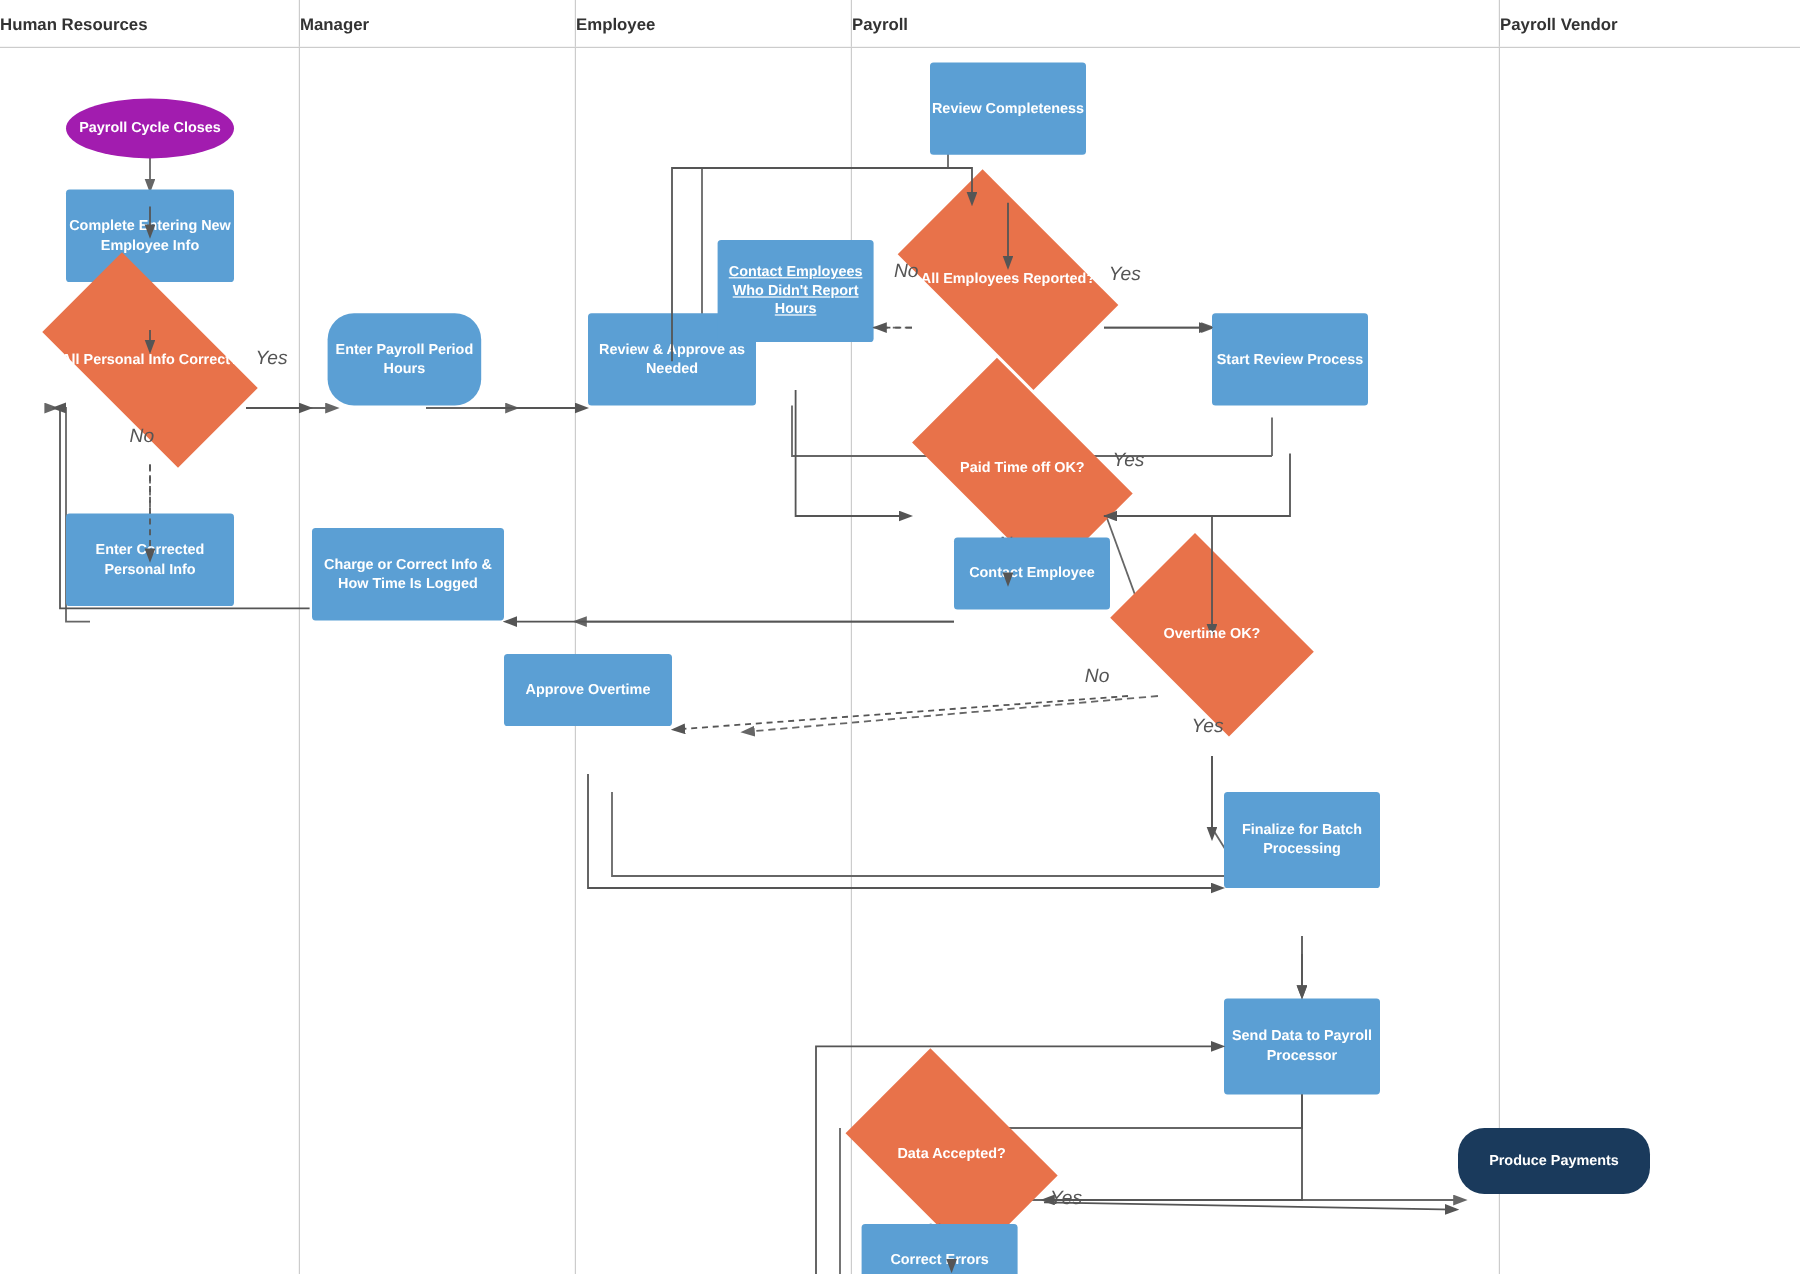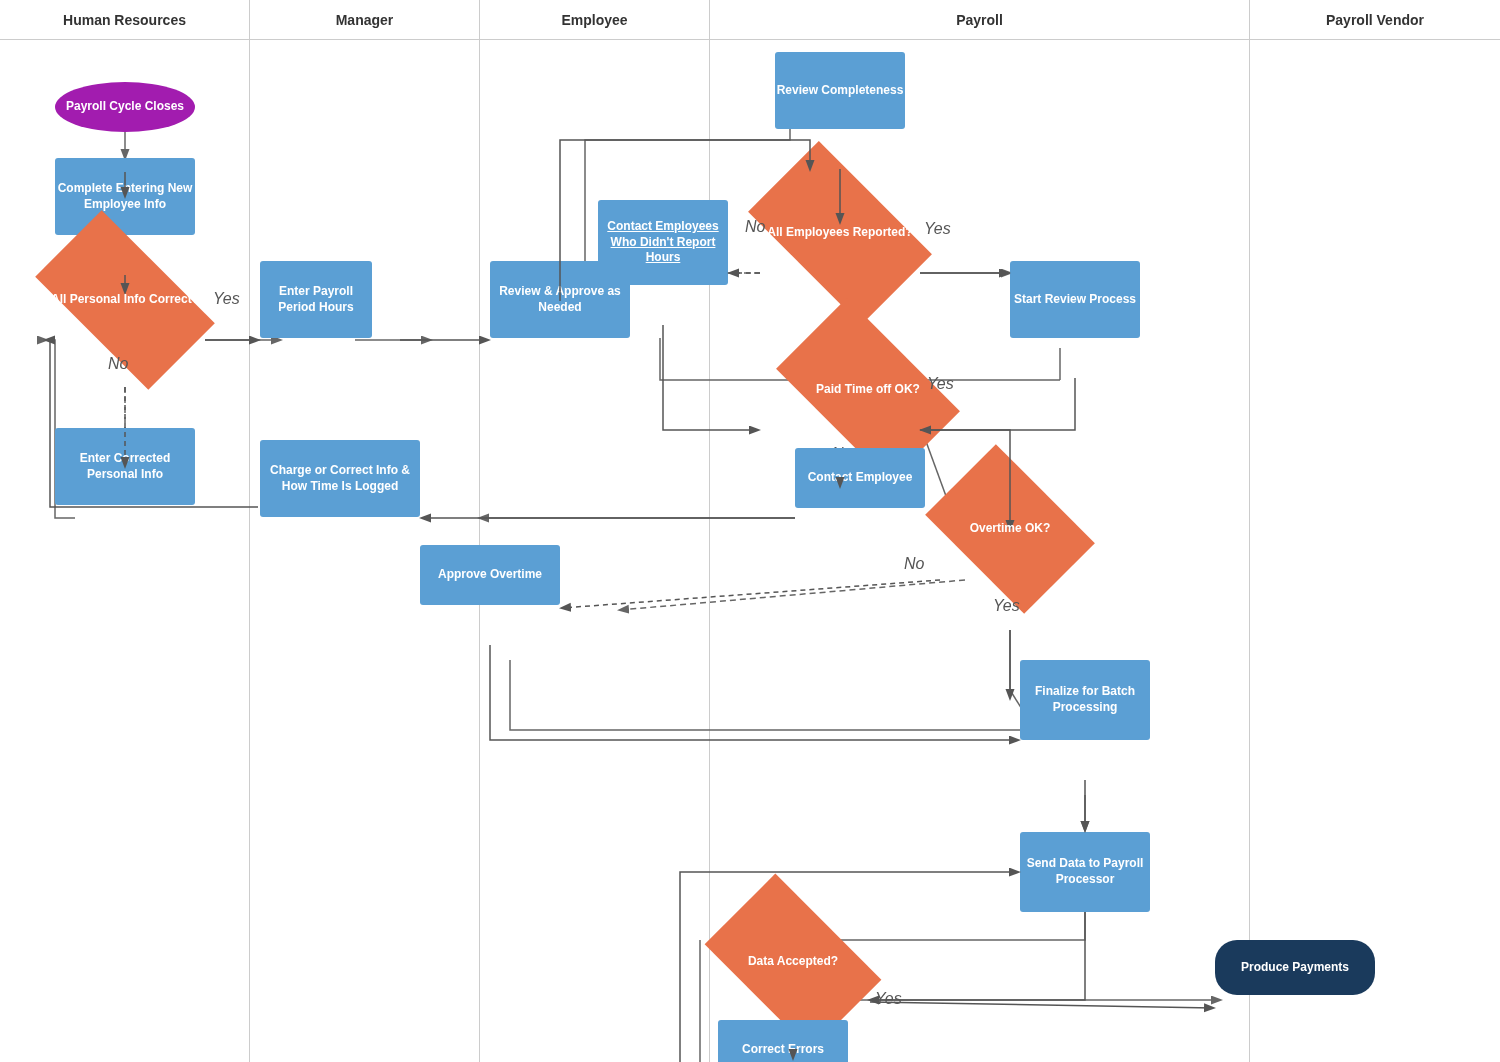--- a/index.html
+++ b/index.html
@@ -19,21 +19,20 @@
     }
     
     .lanes-header {
       display: flex;
       border-bottom: 1px solid #ccc;
       height: 40px;
     }
     .lane-header {
       display: flex;
       align-items: center;
-      justify-content: center;
       font-weight: bold;
       font-size: 14px;
       color: #333;
       border-right: 1px solid #ccc;
     }
     .lane-hr { width: 250px; }
     .lane-emp { width: 230px; }
     .lane-mgr { width: 230px; }
     .lane-pay { width: 540px; }
     .lane-pv { width: 250px; border-right: none; }
@@ -231,21 +230,21 @@
   </div>
 
   <div class="label-text" style="left:108px; top:355px;">
     <span>No</span>
   </div>
 
   <div class="shape rect-blue" style="left:55px; top:428px; width:140px; height:77px;">
     <span>Enter Corrected Personal Info</span>
   </div>
 
-  <div class="shape rect-blue" style="left:260px; top:261px; width:112px; height:77px;">
+  <div class="shape rect-blue" style="left:273px; top:261px; width:128px; height:77px;border-radius:22px;">
     <span>Enter Payroll Period Hours</span>
   </div>
 
   <div class="shape rect-blue" style="left:490px; top:261px; width:140px; height:77px;">
     <span>Review &amp; Approve as Needed</span>
   </div>
 
   <div class="shape rect-blue" style="left:260px; top:440px; width:160px; height:77px;justify-content:flex-end;">
     <span>Charge or Correct Info &amp; How Time Is Logged</span>
   </div>
@@ -272,21 +271,21 @@
   </div>
 
   <div class="shape rect-blue" style="left:598px; top:200px; width:130px; height:85px;text-decoration:underline;">
     <span>Contact Employees Who Didn't Report Hours</span>
   </div>
 
   <div class="shape rect-blue" style="left:1010px; top:261px; width:130px; height:77px;">
     <span>Start Review Process</span>
   </div>
 
-  <div class="shape diamond-orange" style="left:788px; top:340px; width:160px; height:100px;">
+  <div class="shape diamond-orange" style="left:772px; top:340px; width:160px; height:100px;">
     <div class="diamond-orange-inner"></div>
     <span class="diamond-text">Paid Time off OK?</span>
   </div>
 
   <div class="label-text" style="left:832px; top:445px;">
     <span>No</span>
   </div>
 
   <div class="label-text" style="left:927px; top:375px;">
     <span>Yes</span>

